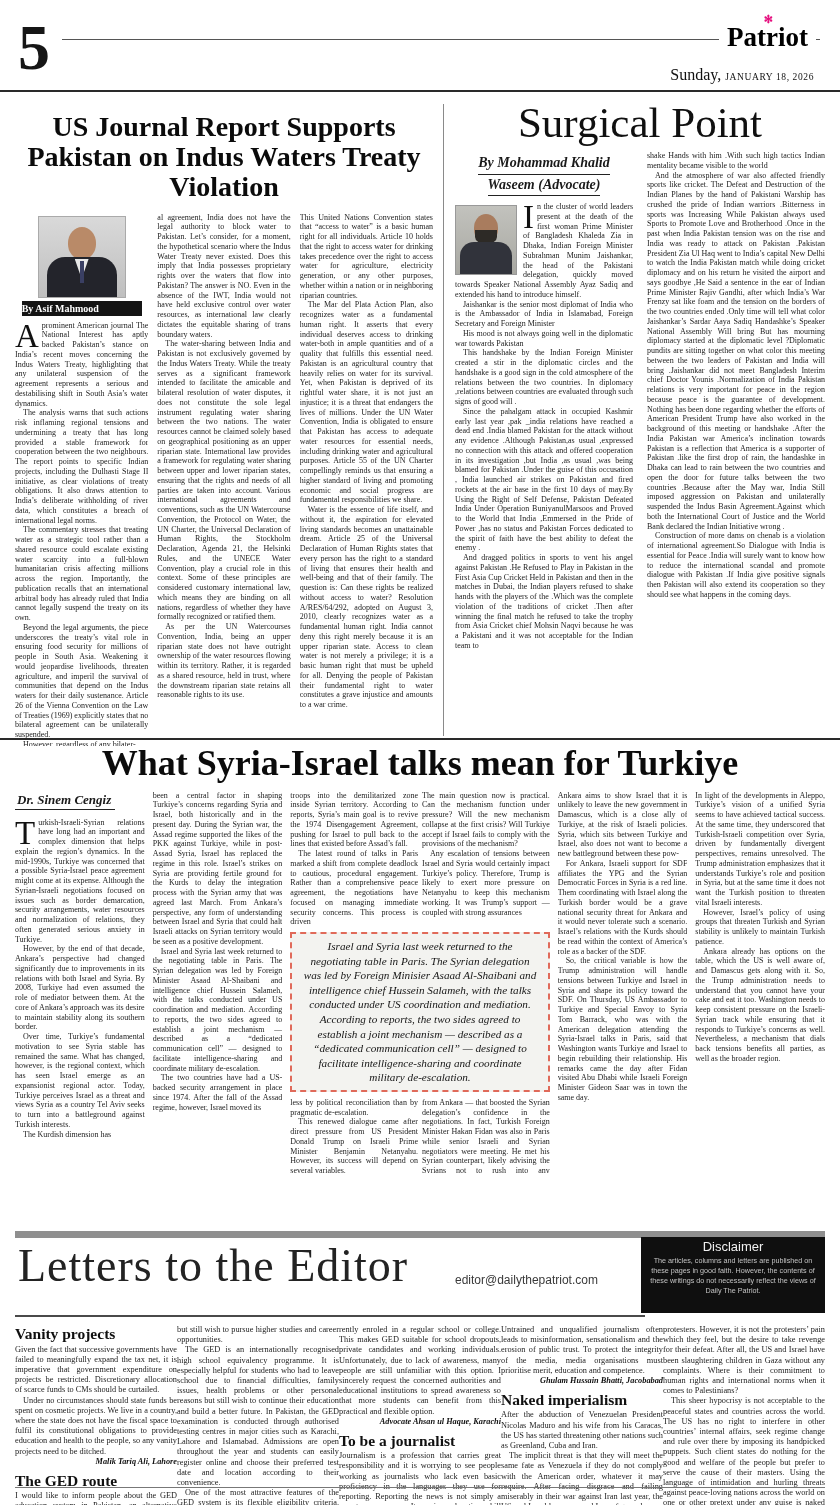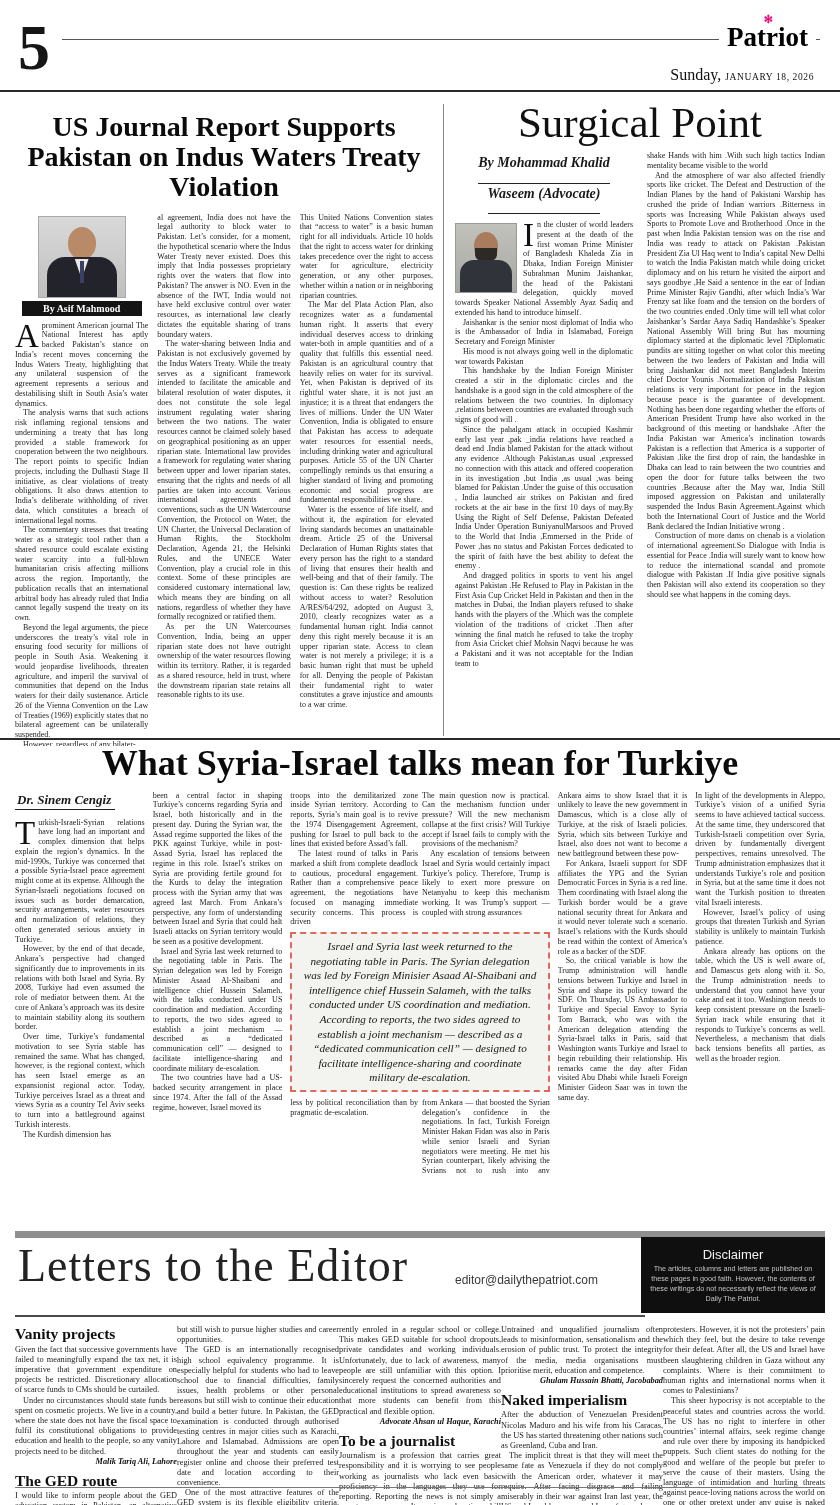--- a/index.html
+++ b/index.html
@@ -31,26 +31,26 @@
   .art-left{position:absolute;left:0;top:8px;width:418px;height:638px;overflow:hidden;}
   .art-left h1{margin:4px 0 10px;font-size:28px;line-height:1.08;text-align:center;color:#0b0b0b;}
   .cols3{display:flex;gap:9px;height:556px;}
   .photoA{width:86px;height:80px;margin:3px auto 0;position:relative;overflow:hidden;
           background:linear-gradient(#d9d9d9,#bfbfbf);border:1px solid #aaa;}
   .photoA .head{position:absolute;left:29px;top:10px;width:28px;height:32px;border-radius:50% 50% 46% 46%;background:#b98a68;}
   .photoA .torso{position:absolute;left:8px;top:40px;width:70px;height:42px;border-radius:18px 18px 0 0;background:#23242b;}
   .photoA .shirt{position:absolute;left:36px;top:42px;width:14px;height:20px;background:#e8e8e8;clip-path:polygon(0 0,100% 0,50% 100%);}
   .photoA .tie{position:absolute;left:41px;top:44px;width:4px;height:22px;background:#3a3f63;}
   .bylineA{width:120px;margin:3px auto 5px;background:#141414;color:#fff;font-size:10px;font-weight:bold;
-           text-align:center;padding:2px 0;}
+           padding:2px 0;}
   .art-right{position:absolute;left:440px;top:0;width:370px;height:638px;overflow:hidden;}
   .art-right h1{margin:0 0 6px;font-size:43px;font-weight:normal;text-align:center;color:#101010;line-height:1.05;}
   .cols2{display:flex;gap:14px;height:576px;}
   .byline-r{text-align:center;margin:2px 6px 6px;}
-  .byline-r div{display:inline-block;font-style:italic;font-weight:bold;font-size:14px;border-bottom:1.5px solid #222;padding-bottom:11px;line-height:1.25;}
+  .byline-r div{display:inline-block;font-style:italic;font-weight:bold;font-size:14px;border-bottom:1.5px solid #222;padding-bottom:2px;line-height:1.25;}
   .photoB{float:left;width:60px;height:68px;margin:3px 6px 2px 0;position:relative;overflow:hidden;
           background:linear-gradient(#c2c2bd,#a8a8a2);border:1px solid #999;}
   .photoB .head{position:absolute;left:18px;top:8px;width:24px;height:28px;border-radius:50% 50% 44% 44%;background:#a97c5e;}
   .photoB .beard{position:absolute;left:19px;top:24px;width:22px;height:14px;border-radius:0 0 50% 50%;background:#2d2a26;}
   .photoB .torso{position:absolute;left:4px;top:36px;width:52px;height:32px;border-radius:14px 14px 0 0;background:#31333b;}
   
   .art-mid{position:absolute;left:15px;top:745px;width:810px;height:436px;overflow:hidden;}
   .art-mid h1{margin:0 0 9px;font-size:36px;text-align:center;color:#0b0b0b;line-height:1.02;}
   .byline-m{font-style:italic;font-weight:bold;font-size:13px;border-bottom:1.5px solid #222;width:fit-content;
             padding:0 4px 1px 2px;margin:1px 0 8px;}
@@ -61,21 +61,21 @@
   .midrow.botrow{flex:1;}
   .quote{margin:5px 0 6px;border:2px dashed #e06a5a;background:#f3f3f0;padding:5px 9px;
          font-style:italic;font-size:11.2px;line-height:1.3;text-align:center;color:#161616;font-weight:500;}
   
   .lsec{position:absolute;left:0;top:1183px;width:840px;height:318px;margin-top:48px;}
   .gray-band{position:absolute;left:15px;width:810px;top:0;height:7px;background:#8f8f8f;}
   .l-title{position:absolute;left:18px;top:10px;font-size:46px;color:#232323;letter-spacing:1px;line-height:1.1;}
   .l-email{position:absolute;left:455px;top:42px;font-family:"Liberation Sans",sans-serif;font-size:12px;color:#3a3a3a;}
   .l-rule{position:absolute;left:15px;width:630px;top:84px;height:2px;background:#4a4a4a;}
   .disclaimer{position:absolute;right:15px;top:6px;width:184px;height:76px;background:#0f0f0f;color:#fff;
-              text-align:center;padding:10px 9px;box-sizing:border-box;}
+              text-align:center;padding:2px 9px;box-sizing:border-box;}
   .disc-title{font-family:"Liberation Sans",sans-serif;font-size:13px;color:#f0f0f0;margin-bottom:2px;}
   .disc-text{font-family:"Liberation Sans",sans-serif;font-size:7.2px;line-height:1.4;color:#c4c4c4;}
   .l-cols{position:absolute;left:15px;top:94px;width:810px;height:206px;display:flex;overflow:hidden;}
   .l-cols p.para{font-size:8.3px;line-height:1.23;}
   .letter-head{font-size:15.5px;font-weight:bold;color:#101010;margin:5px 0 3px;line-height:1;}
   .ncol > .letter-head:first-child{margin-top:1px;}
   p.sig{margin:0;font-size:8.3px;line-height:1.3;font-weight:bold;font-style:italic;text-align:right;color:#111;}
   .foot-rule{position:absolute;left:15px;right:15px;top:1487px;height:1px;background:#777;}
 </style>
 </head>
@@ -187,20 +187,21 @@
             </div>
           <div class="ncol">
               <p class="para nodent">The main question now is practical. Can the mechanism function under pressure? Will the new mechanism collapse at the first crisis? Will Turkiye accept if Israel fails to comply with the provisions of the mechanism?</p>
               <p class="para">Any escalation of tensions between Israel and Syria would certainly impact Turkiye’s policy. Therefore, Trump is likely to exert more pressure on Netanyahu to keep this mechanism working. It was Trump’s support — coupled with strong assurances</p>
             </div>
         </div>
         <div class="quote">Israel and Syria last week returned to the negotiating table in Paris. The Syrian delegation was led by Foreign Minisier Asaad Al-Shaibani and intelligence chief Hussein Salameh, with the talks conducted under US coordination and mediation. According to reports, the two sides agreed to establish a joint mechanism — described as a “dedicated communication cell” — designed to facilitate intelligence-sharing and coordinate military de-escalation.</div>
         <div class="midrow botrow">
           <div class="ncol">
               <p class="para nodent">less by political reconciliation than by pragmatic de-escalation.</p>
+              <p class="para">This renewed dialogue came after direct pressure from US President Donald Trump on Israeli Prime Minister Benjamin Netanyahu. However, its success will depend on several variables.</p>
             </div>
           <div class="ncol">
               <p class="para nodent">from Ankara — that boosted the Syrian delegation’s confidence in the negotiations. In fact, Turkish Foreign Minister Hakan Fidan was also in Paris while senior Israeli and Syrian negotiators were meeting. He met his Syrian counterpart, likely advising the Syrians not to rush into any compromises.</p>
             </div>
         </div>
       </div>
       <div class="ncol">
           <p class="para nodent">Ankara aims to show Israel that it is unlikely to leave the new government in Damascus, which is a close ally of Turkiye, at the risk of Israeli policies. Syria, which sits between Turkiye and Israel, also does not want to become a new battleground between these pow-</p>
           <p class="para">For Ankara, Israeli support for SDF affiliates the YPG and the Syrian Democratic Forces in Syria is a red line. Them coordinating with Israel along the Turkish border would be a grave national security threat for Ankara and it would never tolerate such a scenario. Israel’s relations with the Kurds should be read within the context of America’s role as a backer of the SDF.</p>
           <p class="para">So, the critical variable is how the Trump administration will handle tensions between Turkiye and Israel in Syria and shape its policy toward the SDF. On Thursday, US Ambassador to Turkiye and Special Envoy to Syria Tom Barrack, who was with the American delegation attending the Syria-Israel talks in Paris, said that Washington wants Turkiye and Israel to begin rebuilding their relationship. His remarks came the day after Fidan visited Abu Dhabi while Israeli Foreign Minister Gideon Saar was in town the same day.</p>

